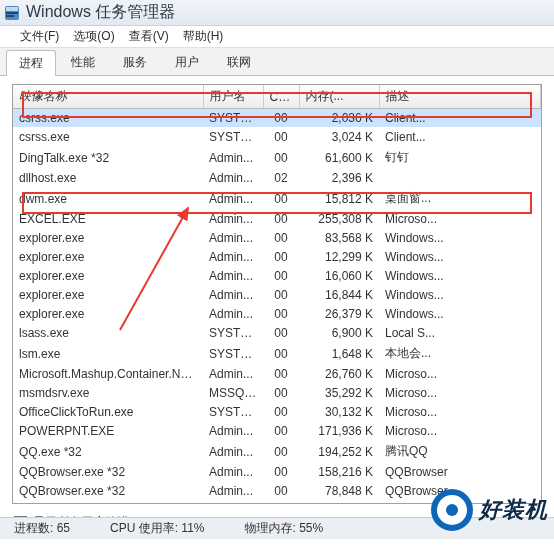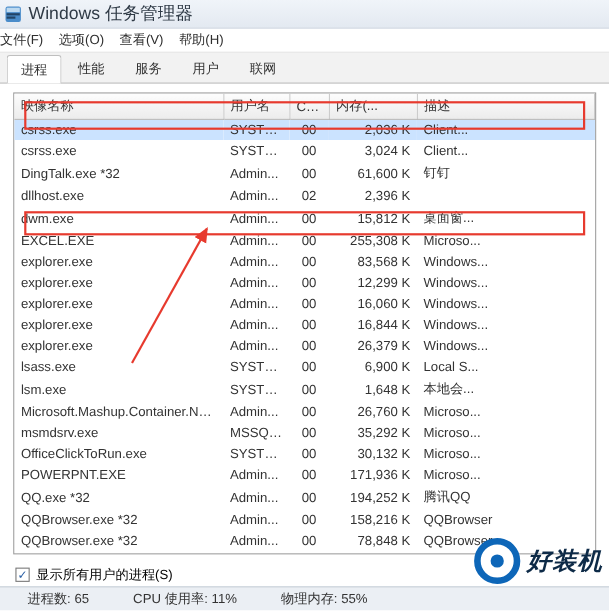--- a/index.html
+++ b/index.html
@@ -24,21 +24,21 @@
   }
   .title-icon {
     width: 16px; height: 16px;
     display: inline-flex; align-items: center; justify-content: center;
   }
   .title-text { color: #2f3a46; font-size: 16px; }
   .menubar {
     height: 22px;
     display: flex;
     align-items: center;
-    padding: 0 0;
+    padding: 0 20px;
     gap: 14px;
     border-bottom: 1px solid #e0e0e0;
     color: #2e2e2e;
   }
   .menubar span { cursor: default; }
   .tabs {
     display: flex;
     align-items: flex-end;
     padding: 4px 6px 0 6px;
     background: #f2f2f2;
@@ -95,21 +95,21 @@
     white-space: nowrap;
     overflow: hidden;
     text-overflow: ellipsis;
     border-bottom: 1px solid transparent;
     font-size: 12px;
     height: 18px;
   }
   td.num { text-align: right; }
   td.cpu { text-align: center; }
   tr.sel td { background: #cbe3ff; }
-  .col-name { width: 190px; }
+  .col-name { width: 190px; font-style: italic; }
   .col-user { width: 60px; }
   .col-cpu  { width: 36px; }
   .col-mem  { width: 80px; }
   .col-desc { width: auto; }
 
   .box-red1 {
     position: absolute;
     left: 22px;
     top: 92px;
     width: 510px;
@@ -143,27 +143,27 @@
     border: 1px solid #7a7a7a;
     background: #fff;
     display: inline-flex;
     align-items: center;
     justify-content: center;
     font-size: 11px;
     color: #2a5fa5;
   }
   .statusbar {
     position: absolute;
-    bottom: 0; left: 0; right: 0;
+    bottom: 16px; left: 0; right: 0;
     height: 22px;
     background: #ebeff4;
     border-top: 1px solid #c7cfd8;
     display: flex;
     align-items: center;
-    padding: 0 25px;
+    padding: 0 14px;
     gap: 40px;
     color: #333;
   }
   .watermark {
     position: absolute;
     right: 6px;
     bottom: 24px;
     display: flex;
     align-items: center;
     gap: 6px;

